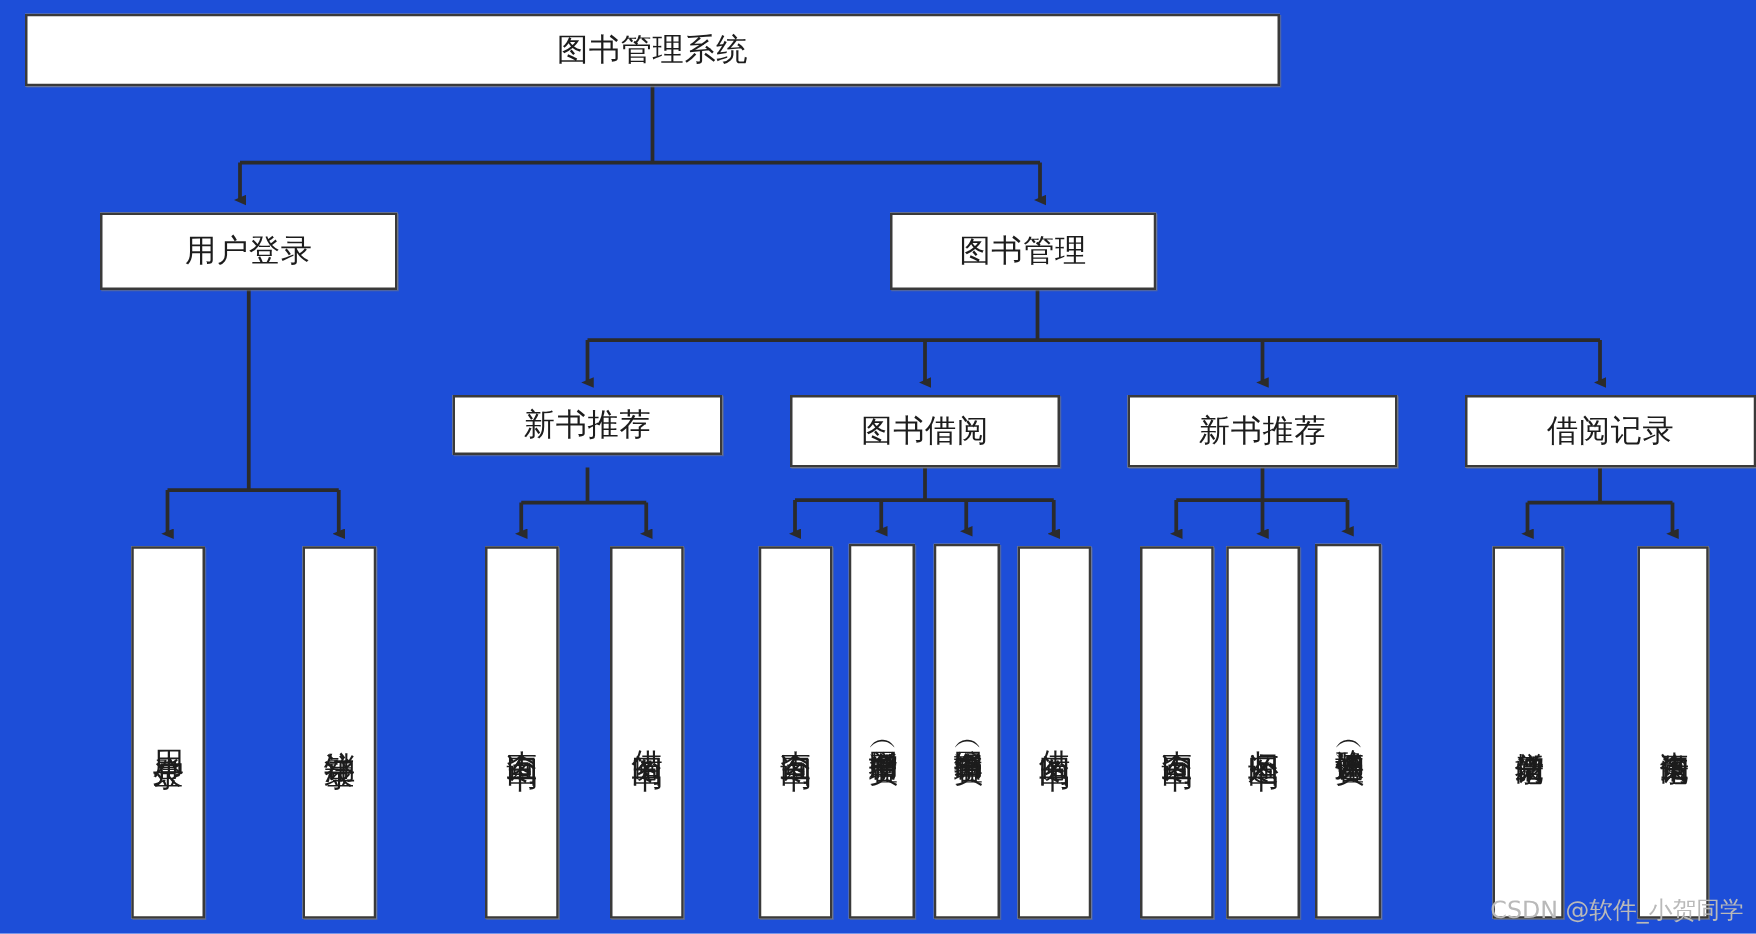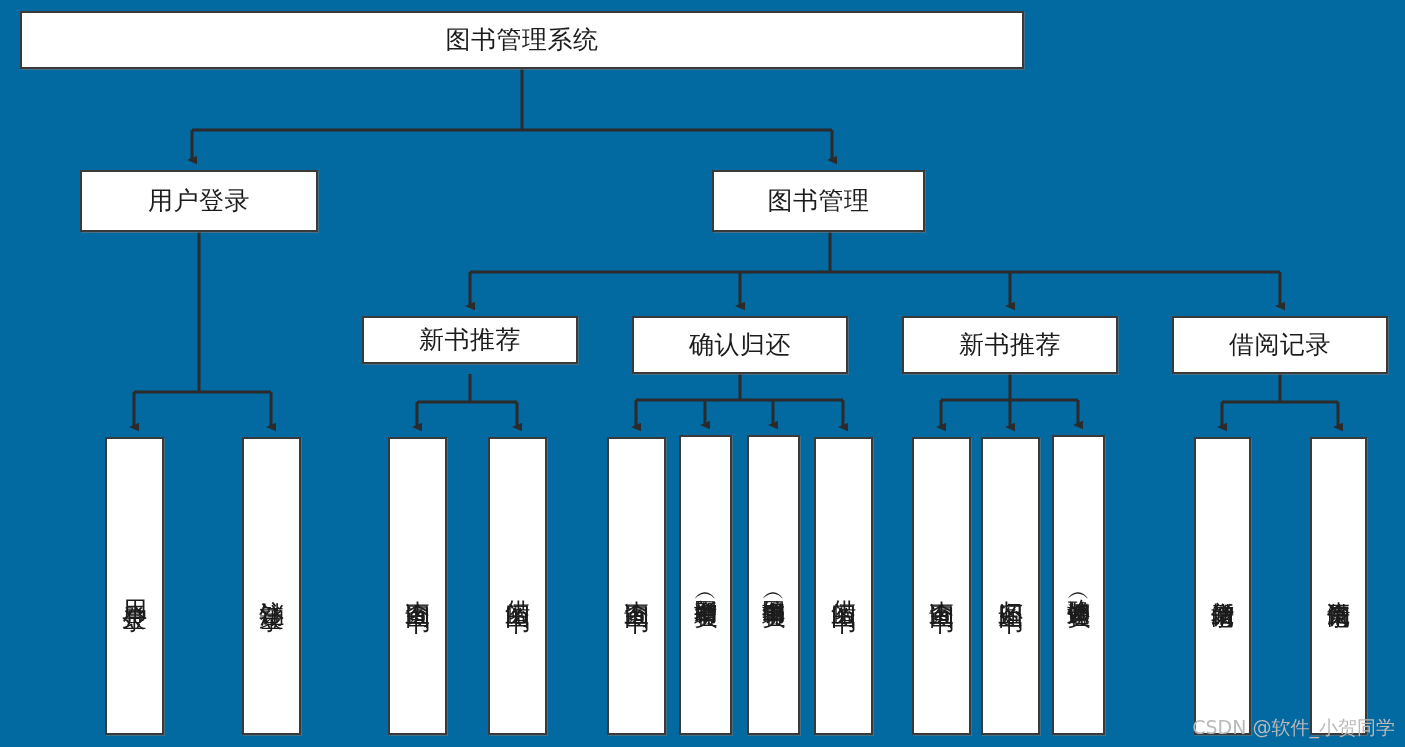--- a/index.html
+++ b/index.html
@@ -8,21 +8,21 @@
     padding: 0;
     background: #ffffff;
   }
   body {
     font-family: "DejaVu Sans", "Liberation Sans", sans-serif;
   }
   #diagram-root {
     position: relative;
     width: 1405px;
     height: 747px;
-    background: #0369a1;
+    background: #1d4ed8;
     overflow: hidden;
   }
   #connector-layer {
     position: absolute;
     left: 0;
     top: 0;
     width: 1405px;
     height: 747px;
     pointer-events: none;
   }
@@ -143,26 +143,26 @@
     <span class="node-label">用户登录</span>
   </div>
   <div class="node horizontal" style="left:712px; top:170px; width:213px; height:62px;">
     <span class="node-label">图书管理</span>
   </div>
 
   <div class="node horizontal" style="left:362px; top:316px; width:216px; height:48px;">
     <span class="node-label">新书推荐</span>
   </div>
   <div class="node horizontal" style="left:632px; top:316px; width:216px; height:58px;">
-    <span class="node-label">确认归还</span>
+    <span class="node-label">图书借阅</span>
   </div>
   <div class="node horizontal" style="left:902px; top:316px; width:216px; height:58px;">
     <span class="node-label">新书推荐</span>
   </div>
-  <div class="node horizontal" style="left:1172px; top:316px; width:216px; height:58px;">
+  <div class="node horizontal" style="left:1172px; top:316px; width:233px; height:58px;">
     <span class="node-label">借阅记录</span>
   </div>
 
   <div class="node vertical" style="left:105px; top:437px; width:59px; height:298px;">
     <span class="node-label">用户登录</span>
   </div>
   <div class="node vertical" style="left:242px; top:437px; width:59px; height:298px;">
     <span class="node-label">注销登录</span>
   </div>
 

